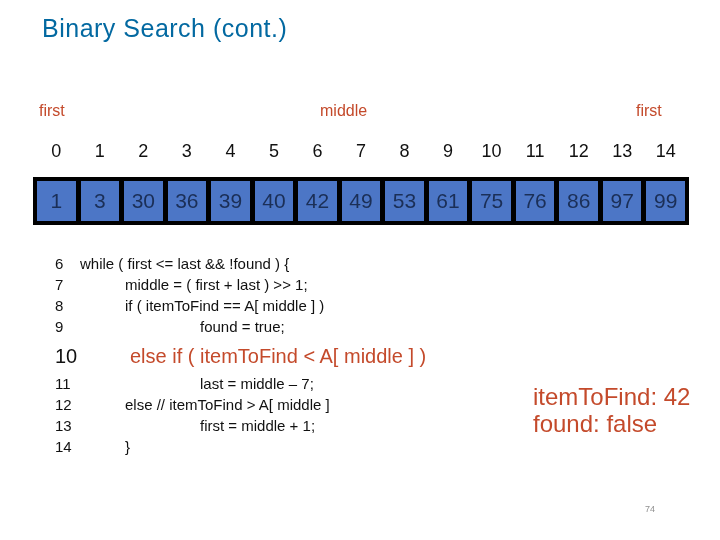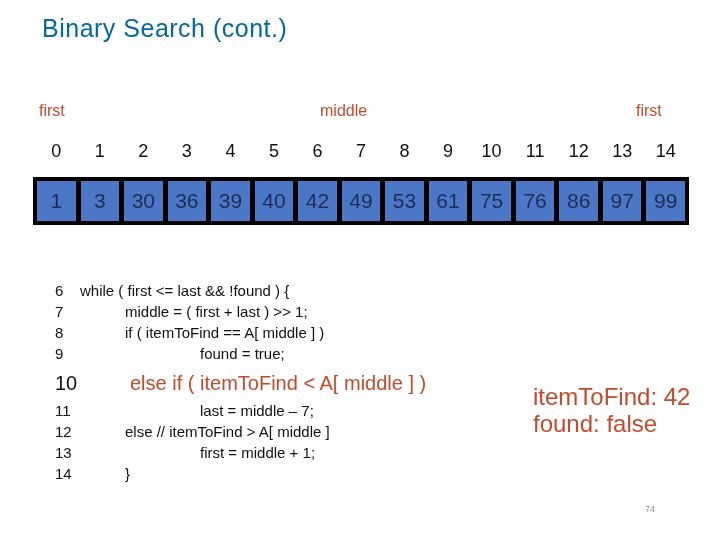--- a/index.html
+++ b/index.html
@@ -73,21 +73,20 @@
     align-items: center;
     justify-content: center;
     font-size: 21px;
   }
 
   .code-block {
     position: absolute;
     left: 55px;
     top: 253px;
     width: 480px;
-    margin-top: 27px;
   }
   .code-line {
     height: 21px;
     line-height: 21px;
     font-size: 15px;
     color: #111111;
     white-space: nowrap;
   }
   .code-line .ln {
     display: inline-block;

